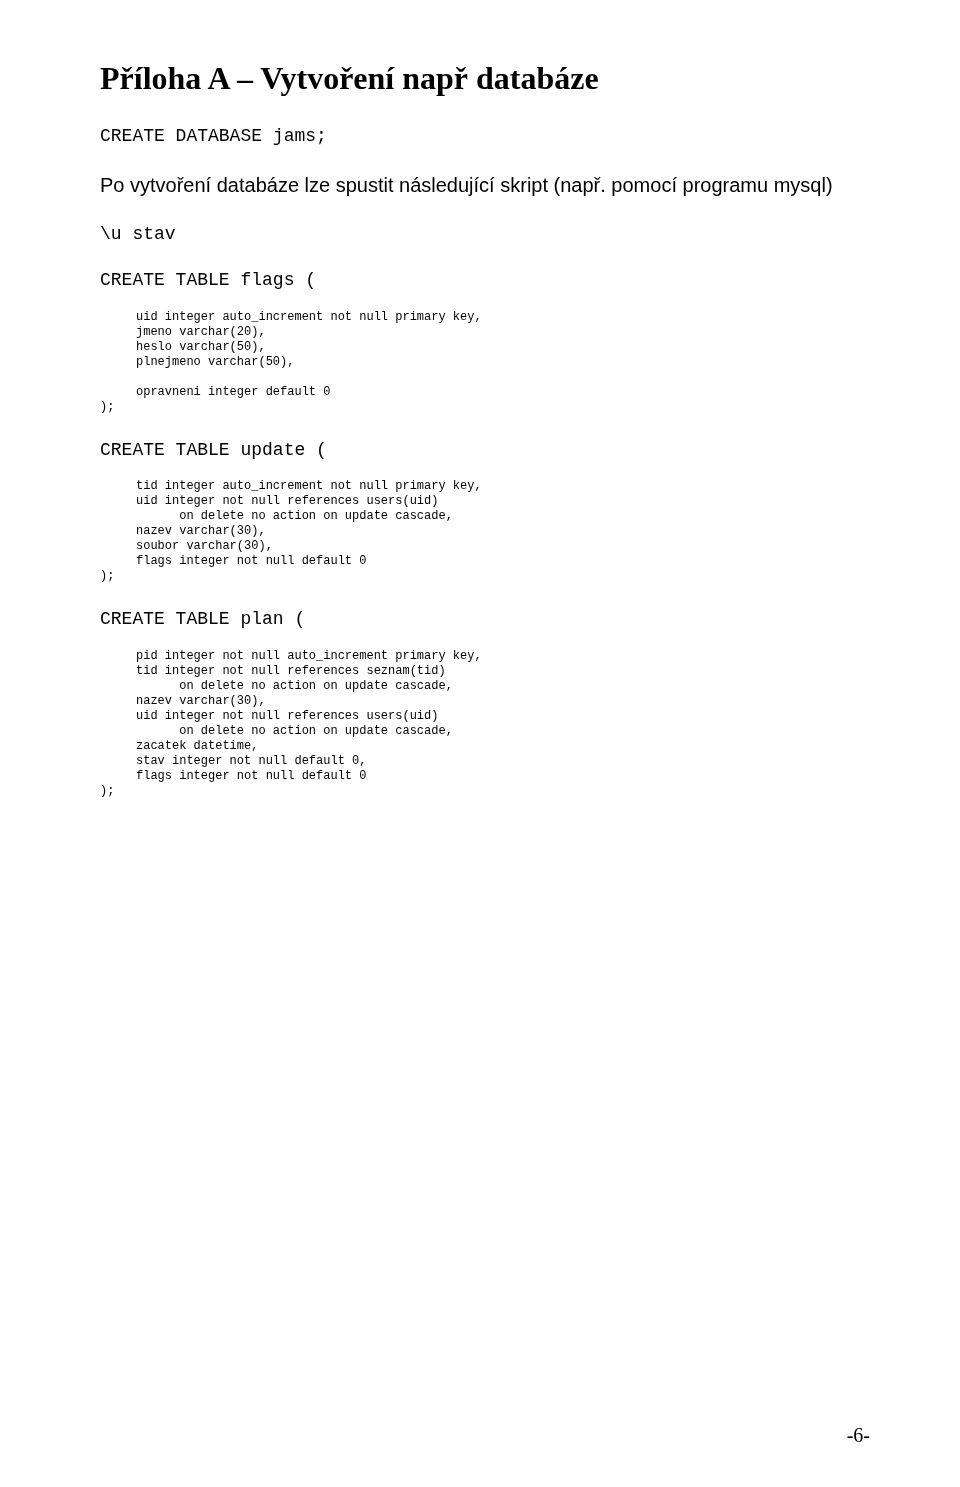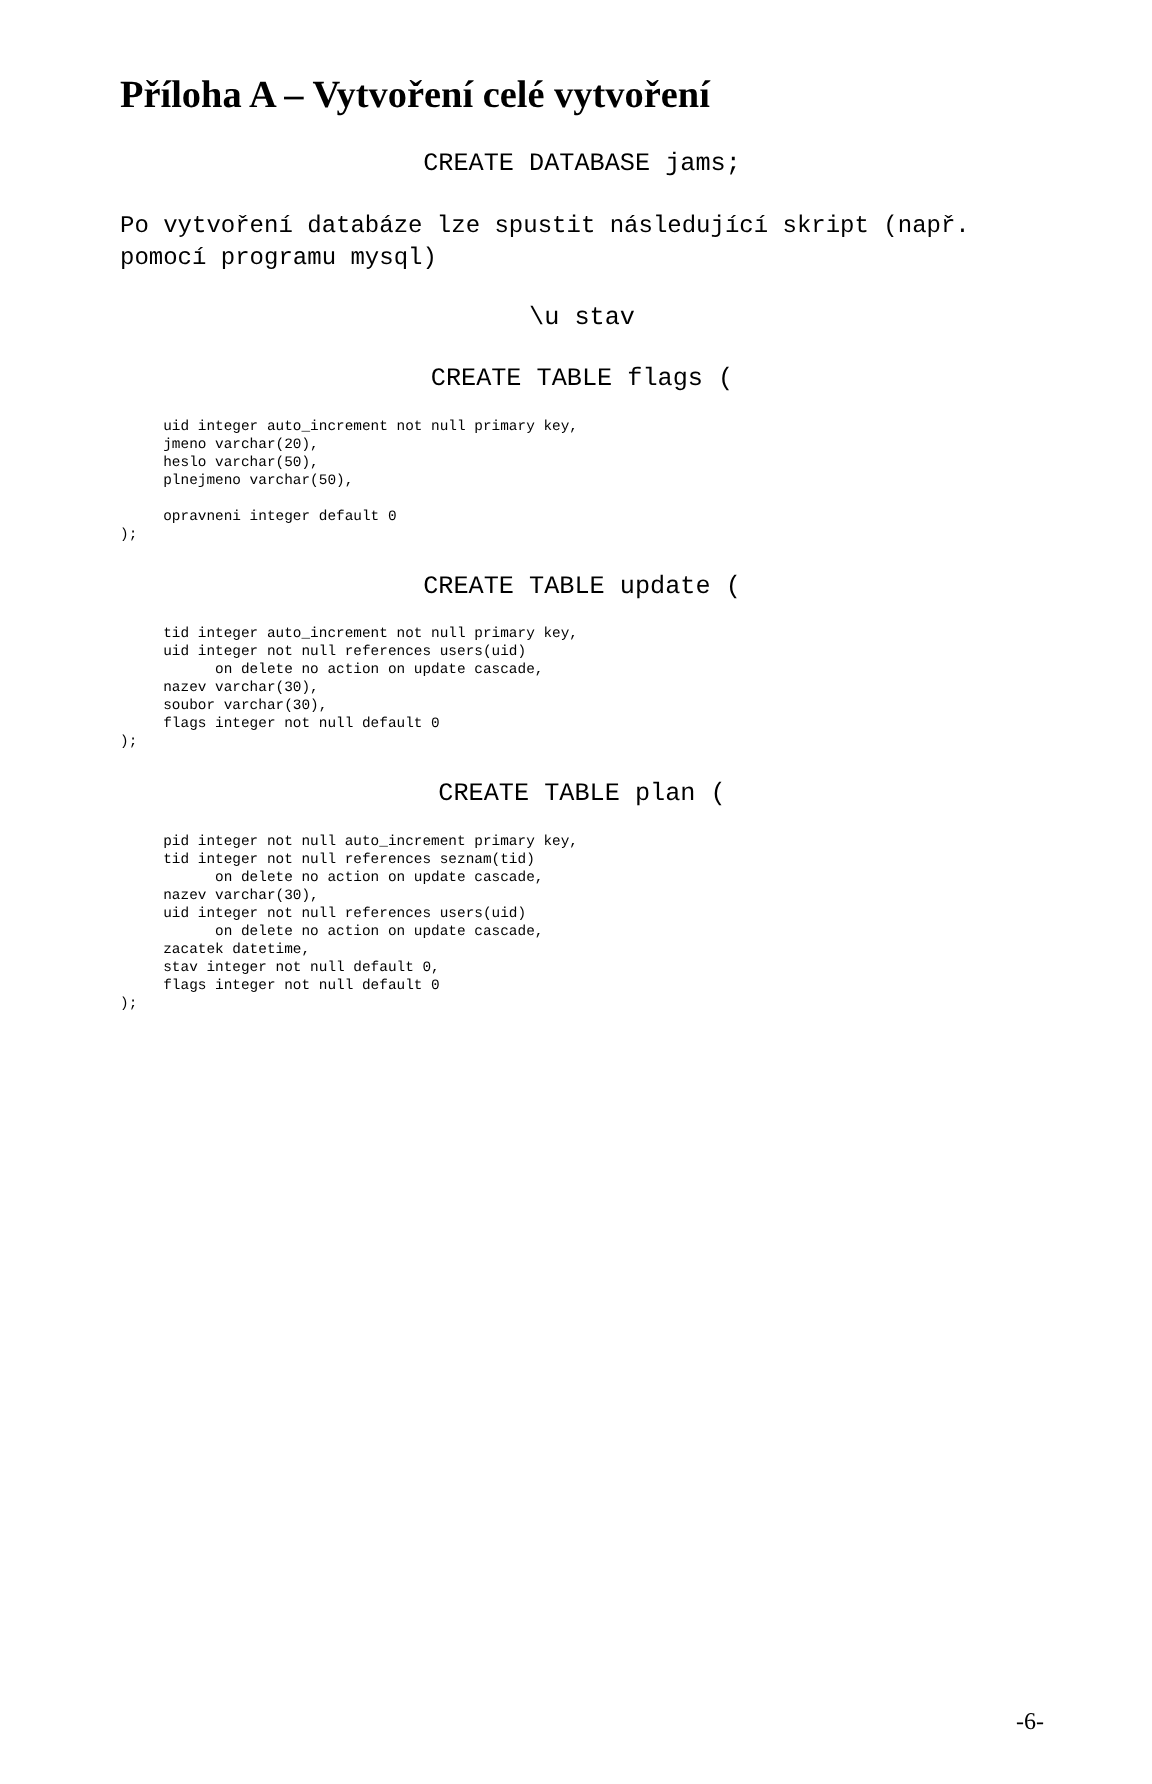--- a/index.html
+++ b/index.html
@@ -16,28 +16,27 @@
     min-height: 1487px;
     position: relative;
   }
   .heading {
     font-size: 32px;
     font-weight: bold;
     margin: 0 0 28px 0;
   }
   .code-line {
     font-family: "Courier New", Courier, monospace;
-    font-size: 21px;
+    font-size: 18px;
     white-space: pre;
     line-height: 1.25;
     margin: 0;
-    text-align: center;
   }
   .body-line {
-    font-family: Liberation Mono, monospace;
+    font-family: Liberation Sans, sans-serif;
     font-size: 20px;
     margin: 0;
     line-height: 1.35;
   }
   .gap-sm { height: 18px; }
   .gap-md { height: 24px; }
   .code-block {
     font-family: "Courier New", Courier, monospace;
     font-size: 12px;
     white-space: pre;
@@ -48,21 +47,21 @@
     position: absolute;
     bottom: 40px;
     right: 90px;
     font-family: "Times New Roman", Times, serif;
     font-size: 20px;
   }
 </style>
 </head>
 <body>
 
-<h1 class="heading">Příloha A – Vytvoření celé vytvoření</h1>
+<h1 class="heading">Příloha A – Vytvoření např databáze</h1>
 
 <p class="code-line">CREATE DATABASE jams;</p>
 
 <div class="gap-md"></div>
 
 <p class="body-line">Po vytvoření databáze lze spustit následující skript (např. pomocí programu mysql)</p>
 
 <div class="gap-md"></div>
 
 <p class="code-line">\u stav</p>

